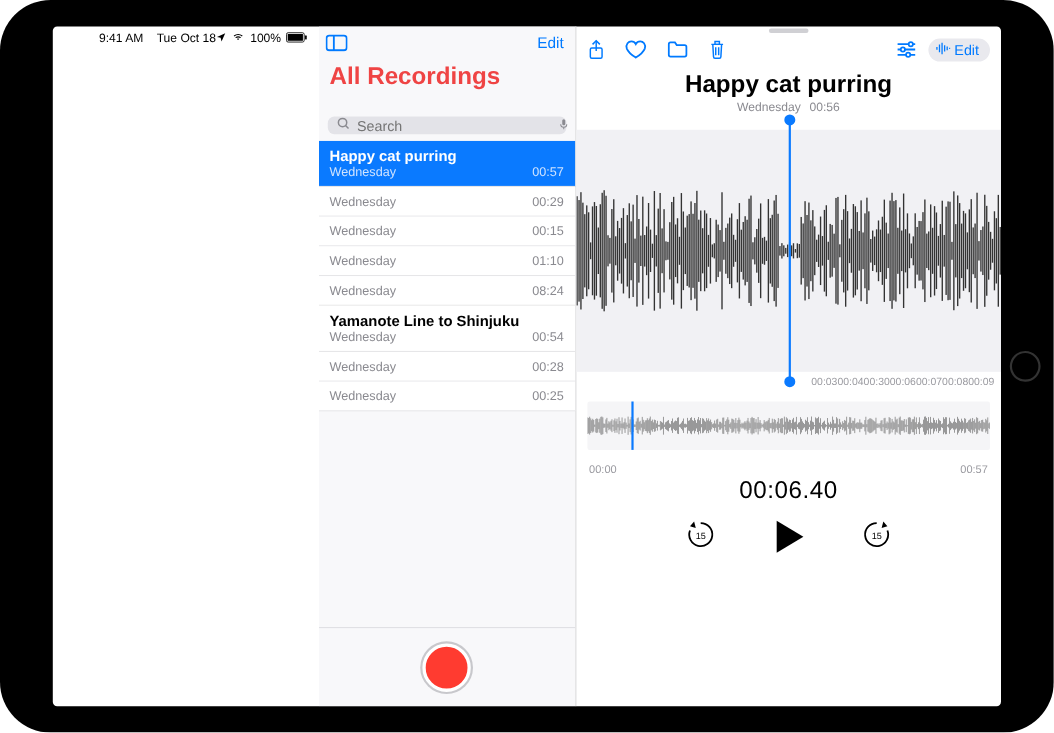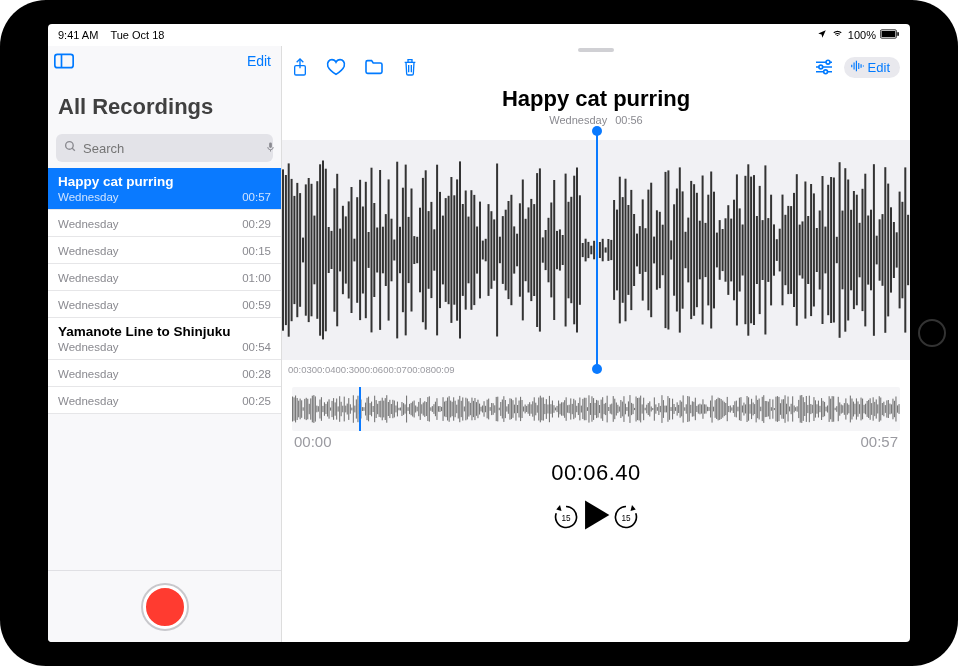--- a/index.html
+++ b/index.html
@@ -3,44 +3,44 @@
 <meta charset="utf-8">
 <style>
   * { margin: 0; padding: 0; box-sizing: border-box; font-family: -apple-system, "Helvetica Neue", Arial, sans-serif; }
   html, body { width: 958px; height: 666px; background: #fff; }
   .device {
     width: 958px; height: 666px; position: relative;
     background: #000; border-radius: 46px; padding: 24px 48px 24px 48px;
   }
   .screen {
     width: 100%; height: 100%; background: #fff; border-radius: 4px; position: relative; overflow: hidden;
-    display: flex; flex-direction: column;
+    display: flex; flex-direction: row; padding-left: 32px;
   }
   .status-bar {
     height: 22px; display: flex; justify-content: space-between; align-items: center;
     font-size: 11px; padding: 0 10px; color: #000;
   }
   .status-right { display: flex; gap: 4px; }
   .app {
     flex: 1; display: flex; min-height: 0;
   }
   
   .sidebar {
     width: 234px; border-right: 1px solid #ddd; display: flex; flex-direction: column; background: #f8f8fa;
   }
   .sidebar-top {
     height: 30px; display: flex; justify-content: space-between; align-items: center; padding: 0 10px 0 6px;
   }
   .icon-btn { color: #007aff; cursor: pointer; display: inline-flex; align-items: center; justify-content: center; }
   .text-btn { color: #007aff; font-size: 14px; cursor: pointer; }
   .sidebar-title {
-    font-size: 22px; font-weight: 700; padding: 2px 10px 6px 10px; background: #fff0; color: #404040; margin-top: 16px;
+    font-size: 22px; font-weight: 700; padding: 2px 10px 6px 10px; background: #fff0; color: #ef4444;
   }
   .search {
-    margin: 8px 8px 6px 8px; height: 28px; background: #e3e3e8; border-radius: 6px;
+    margin: 18px 8px 6px 8px; height: 16px; background: #e3e3e8; border-radius: 6px;
     display: flex; align-items: center; padding: 0 8px; color: #7a7a80; font-size: 13px; gap: 6px;
   }
   .search input { border: none; background: transparent; flex: 1; outline: none; font-size: 13px; color: #000; }
   .list { flex: 1; overflow: hidden; }
   .row {
     padding: 6px 10px 6px 10px; border-bottom: 1px solid #e6e6e8; background: #fff; cursor: pointer;
   }
   .row.selected { background: #0a7aff; color: #fff; }
   .row .title { font-size: 13.5px; font-weight: 600; }
   .row .meta { display: flex; justify-content: space-between; font-size: 11.5px; margin-top: 2px; }
@@ -70,28 +70,28 @@
   
   .wave-area { margin-top: 14px; position: relative; height: 220px; background: #f1f1f4; }
   .wave-svg { width: 100%; height: 100%; display: block; }
   .playhead {
     position: absolute; top: -6px; bottom: -6px; left: 50%; width: 2px; background: #0a7aff;
   }
   .playhead::before, .playhead::after {
     content: ""; position: absolute; left: -4px; width: 10px; height: 10px; background: #0a7aff; border-radius: 50%;
   }
   .playhead::before { top: -8px; } .playhead::after { bottom: -8px; }
-  .ticks { display: flex; justify-content: flex-start; font-size: 9.5px; color: #9a9aa0; padding: 4px 6px 0; }
+  .ticks { display: flex; justify-content: flex-end; font-size: 9.5px; color: #9a9aa0; padding: 4px 6px 0; }
   
   .mini-area { margin: 12px 10px 0; height: 44px; background: #f5f5f7; position: relative; border-radius: 2px; }
   .mini-svg { width: 100%; height: 100%; display: block; }
   .mini-playhead { position: absolute; top: 0; bottom: 0; width: 2px; background: #0a7aff; left: 11%; }
-  .mini-ticks { display: flex; justify-content: space-between; font-size: 15px; color: #9a9aa0; padding: 2px 12px 0; }
-  .timecode { text-align: center; font-size: 22px; font-weight: 300; margin-top: 10px; letter-spacing: 0.5px; font-variant-numeric: tabular-nums; }
-  .controls { display: flex; align-items: flex-end; justify-content: center; margin-top: 12px; }
+  .mini-ticks { display: flex; justify-content: space-between; font-size: 10px; color: #9a9aa0; padding: 2px 12px 0; margin-top: 11px; }
+  .timecode { text-align: center; font-size: 22px; font-weight: 300; letter-spacing: 0.5px; font-variant-numeric: tabular-nums; }
+  .controls { display: flex; gap: 50px; align-items: flex-start; justify-content: center; margin-top: 12px; }
   .ctrl { cursor: pointer; color: #000; }
   .home-btn {
     position: absolute; right: 12px; top: 50%; transform: translateY(-50%);
     width: 28px; height: 28px; border: 2px solid #333; border-radius: 50%;
   }
 </style>
 </head>
 <body>
 
 <div class="device">
@@ -173,27 +173,27 @@
             </div>
             <div class="row">
               <div class="meta">
                 <span class="day">Wednesday</span>
                 <span class="dur">00:15</span>
               </div>
             </div>
             <div class="row">
               <div class="meta">
                 <span class="day">Wednesday</span>
-                <span class="dur">01:00</span>
+                <span class="dur">01:10</span>
               </div>
             </div>
             <div class="row">
               <div class="meta">
                 <span class="day">Wednesday</span>
-                <span class="dur">00:59</span>
+                <span class="dur">08:24</span>
               </div>
             </div>
             <div class="row">
               <div class="title">Yamanote Line to Shinjuku</div>
               <div class="meta">
                 <span class="day">Wednesday</span>
                 <span class="dur">00:54</span>
               </div>
             </div>
             <div class="row">

